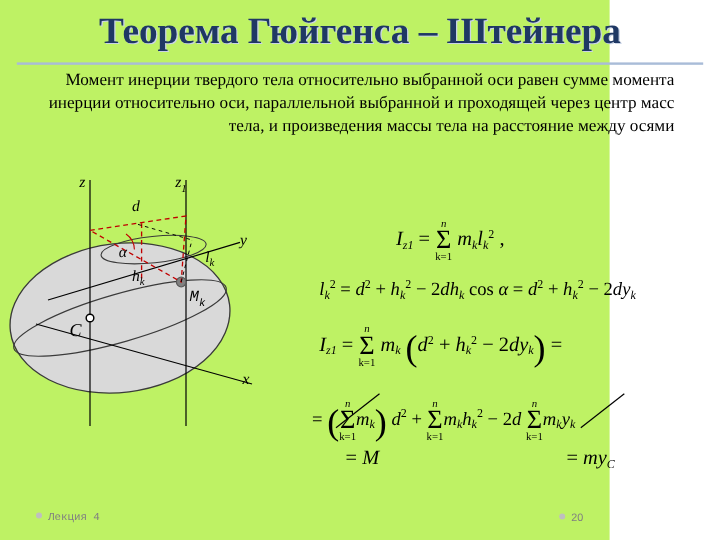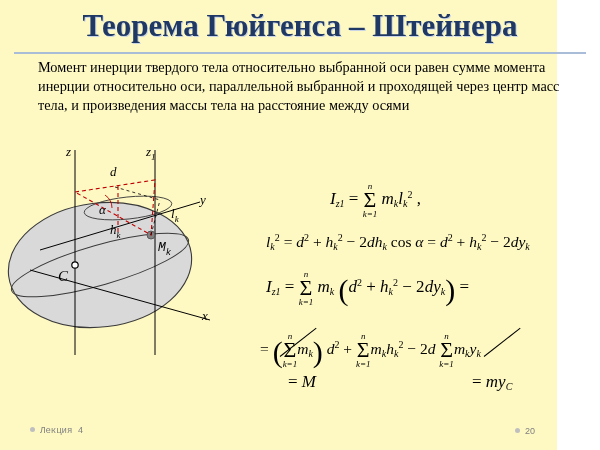--- a/index.html
+++ b/index.html
@@ -10,23 +10,23 @@
     width: 600px;
     height: 450px;
     background: #ffffff;
     font-family: "Liberation Serif", serif;
     overflow: hidden;
     position: relative;
   }
   .slide {
     position: absolute;
     left: 0; top: 0;
-    width: 557px;
+    width: 508px;
     height: 450px;
-    background: #fef9c3;
+    background: #bef264;
   }
   .title {
     position: absolute;
     left: 0;
     top: 8px;
     width: 600px;
     text-align: center;
     font-family: "Liberation Serif", serif;
     font-size: 31px;
     font-weight: bold;
@@ -37,28 +37,28 @@
   .title-rule {
     position: absolute;
     left: 14px;
     top: 52px;
     width: 572px;
     height: 2px;
     background: #a9bcd8;
   }
   .body-text {
     position: absolute;
-    left: 38px;
+    left: 14px;
     top: 58px;
     width: 548px;
     font-family: "Liberation Serif", serif;
     font-size: 14.3px;
     line-height: 1.32;
     color: #000000;
-    text-align: left;
+    text-align: right;
   }
   
   .figure {
     position: absolute;
     left: 0px;
     top: 140px;
     width: 300px;
     height: 275px;
   }
   .figure svg { display:block; }
@@ -93,21 +93,21 @@
     display: inline-block;
     text-align: center;
     vertical-align: middle;
     font-size: 9px;
     line-height: 1.0;
     position: relative;
     top: 0px;
   }
   .sumwrap .top { display:block; font-style: italic; }
   .sumwrap .sig { display:block; font-size: 22px; line-height: 0.85; font-style: normal;}
-  .sumwrap .bot { display:block; font-style: italic; }
+  .sumwrap .bot { display:block; }
   .paren-big {
     font-size: 30px;
     vertical-align: -8px;
     font-family: "Liberation Serif", serif;
   }
   .strike {
     position: absolute;
     height: 1px;
     background: #000;
     transform-origin: left center;

